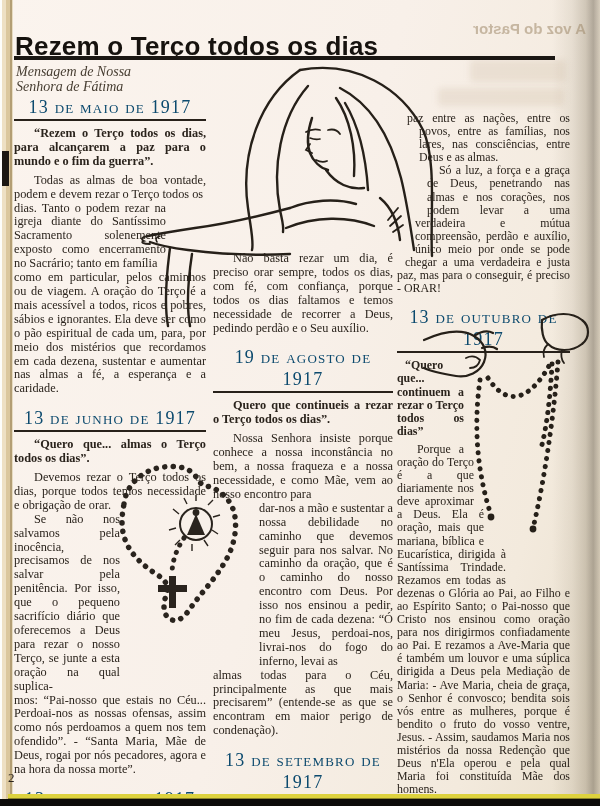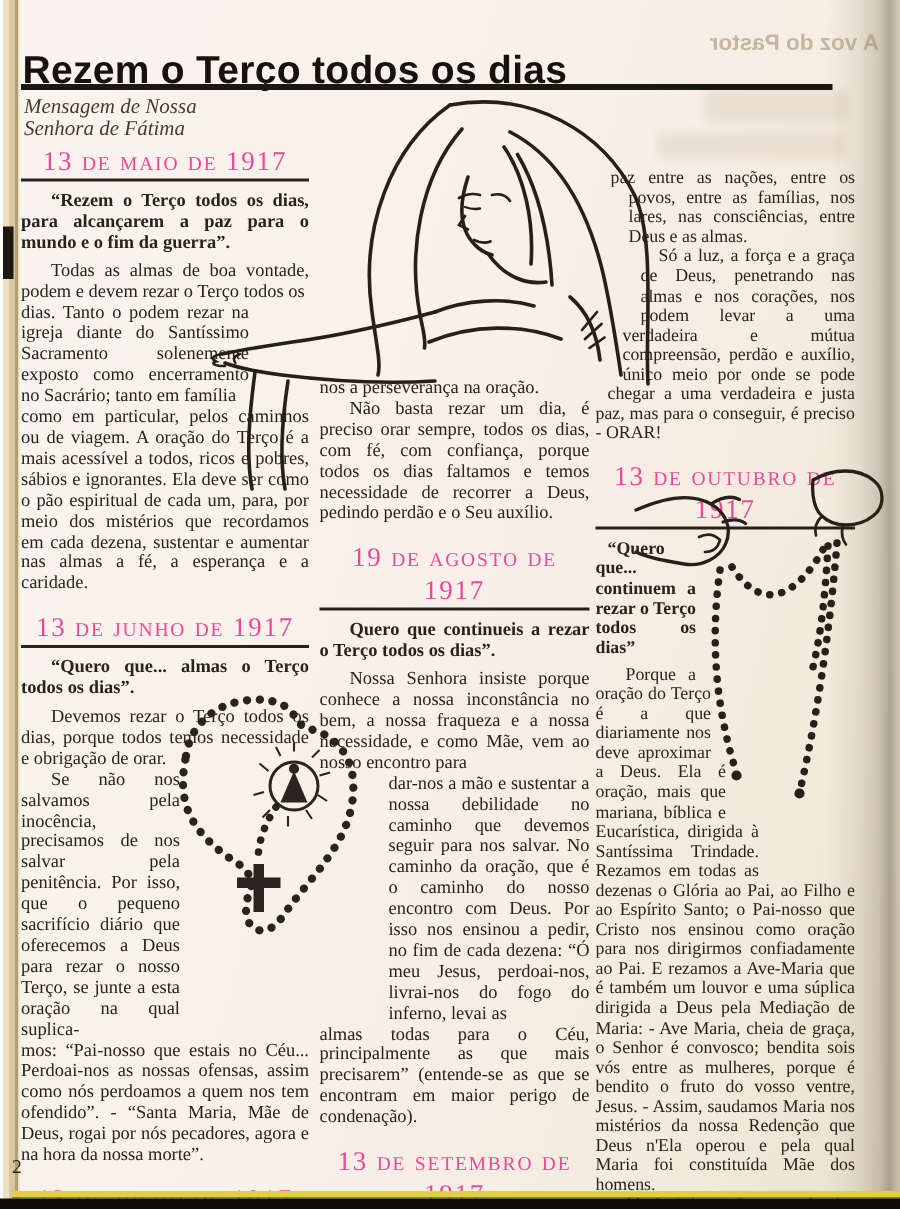--- a/index.html
+++ b/index.html
@@ -28,21 +28,21 @@
   .title{position:absolute;left:15px;top:31px;font-family:"Liberation Sans",sans-serif;
     font-weight:bold;font-size:26px;letter-spacing:.2px;color:#16120e;}
   .title-rule{position:absolute;left:14px;top:56px;width:541px;height:4px;background:#1b1713;}
   .kicker{position:absolute;left:16px;top:64px;font-style:italic;font-size:14px;line-height:15px;color:#46ureia3d31;color:#463d31;}
   
   .col{position:absolute;text-align:justify;color:#2a231c;}
   #col1{left:14px;top:96px;width:192px;font-size:12.3px;line-height:13.9px;}
   #col2{left:213px;top:252px;width:180px;font-size:12.3px;line-height:13.9px;}
   #col3{left:397px;top:112px;width:173px;font-size:11.9px;line-height:13.1px;}
   .dhead{font-variant:small-caps;text-align:center;font-size:18px;line-height:22px;
-    letter-spacing:1.2px;color:#ec4899;border-bottom:2px solid #28211a;
+    letter-spacing:1.2px;color:#0c4a6e;border-bottom:2px solid #28211a;
     padding-bottom:1px;margin:11px 0 6px;font-weight:500;}
   .q{font-weight:bold;text-indent:20px;margin:3px 0 5px;}
   .p{text-indent:20px;margin:0;}
   .p.noind{text-indent:0;}
   .fr{float:right;clear:right;}
   .fl{float:left;clear:left;}
   i.fr,i.fl{display:block;}
   .narrow-b{width:152px;}
   .narrow-c{width:106px;}
   .shift-r{margin-left:46px;width:134px;}
@@ -80,21 +80,20 @@
   <p class="q">“Quero que... almas o Terço todos os dias”.</p>
   <p class="p">Devemos rezar o Terço todos os dias, porque todos temos necessidade e obrigação de orar.</p>
   <p class="p narrow-c">Se não nos salvamos pela inocência, precisamos de nos salvar pela penitência. Por isso, que o pequeno sacrifício diário que oferecemos a Deus para rezar o nosso Terço, se junte a esta oração na qual suplica-</p>
   <p class="p noind">mos: “Pai-nosso que estais no Céu... Perdoai-nos as nossas ofensas, assim como nós perdoamos a quem nos tem ofendido”. - “Santa Maria, Mãe de Deus, rogai por nós pecadores, agora e na hora da nossa morte”.</p>
 
   <div class="dhead">13 de julho de 1917</div>
 
 </div>
 
 <div class="col" id="col2">
-  <p class="p noind">nos a perseverança na oração.</p>
   <p class="p">Não basta rezar um dia, é preciso orar sempre, todos os dias, com fé, com confiança, porque todos os dias faltamos e temos necessidade de recorrer a Deus, pedindo perdão e o Seu auxílio.</p>
 
   <div class="dhead">19 de agosto de 1917</div>
   <p class="q">Quero que continueis a rezar o Terço todos os dias”.</p>
   <p class="p">Nossa Senhora insiste porque conhece a nossa inconstância no bem, a nossa fraqueza e a nossa necessidade, e como Mãe, vem ao nosso encontro para</p>
   <p class="p noind shift-r">dar-nos a mão e sustentar a nossa debilidade no caminho que devemos seguir para nos salvar. No caminho da oração, que é o caminho do nosso encontro com Deus. Por isso nos ensinou a pedir, no fim de cada dezena: “Ó meu Jesus, perdoai-nos, livrai-nos do fogo do inferno, levai as</p>
   <p class="p noind">almas todas para o Céu, principalmente as que mais precisarem” (entende-se as que se encontram em maior perigo de condenação).</p>
 
   <div class="dhead">13 de setembro de 1917</div>
 

